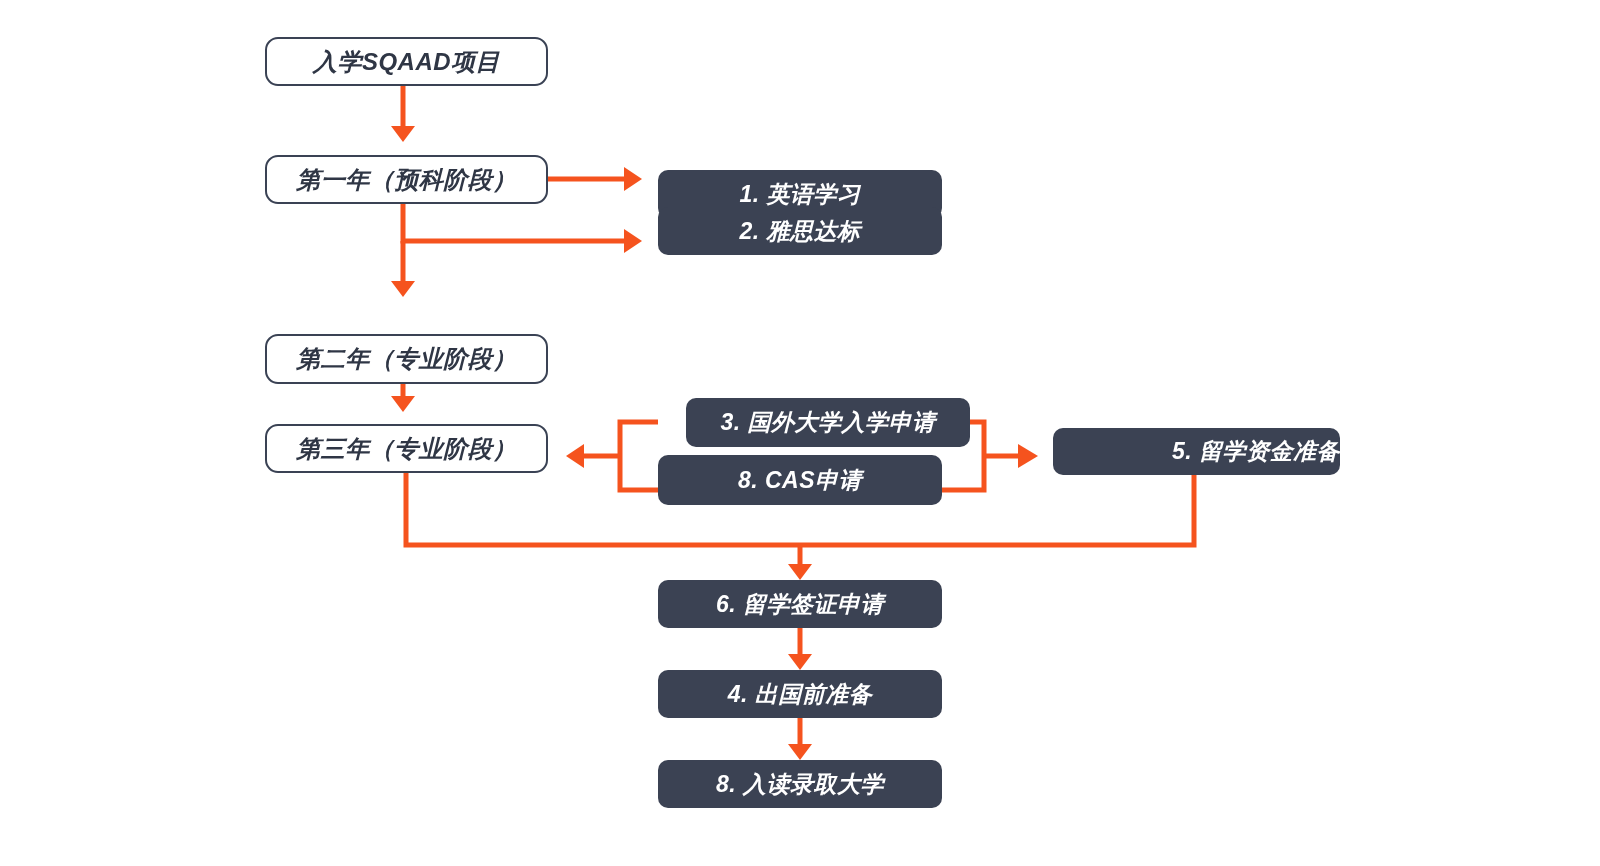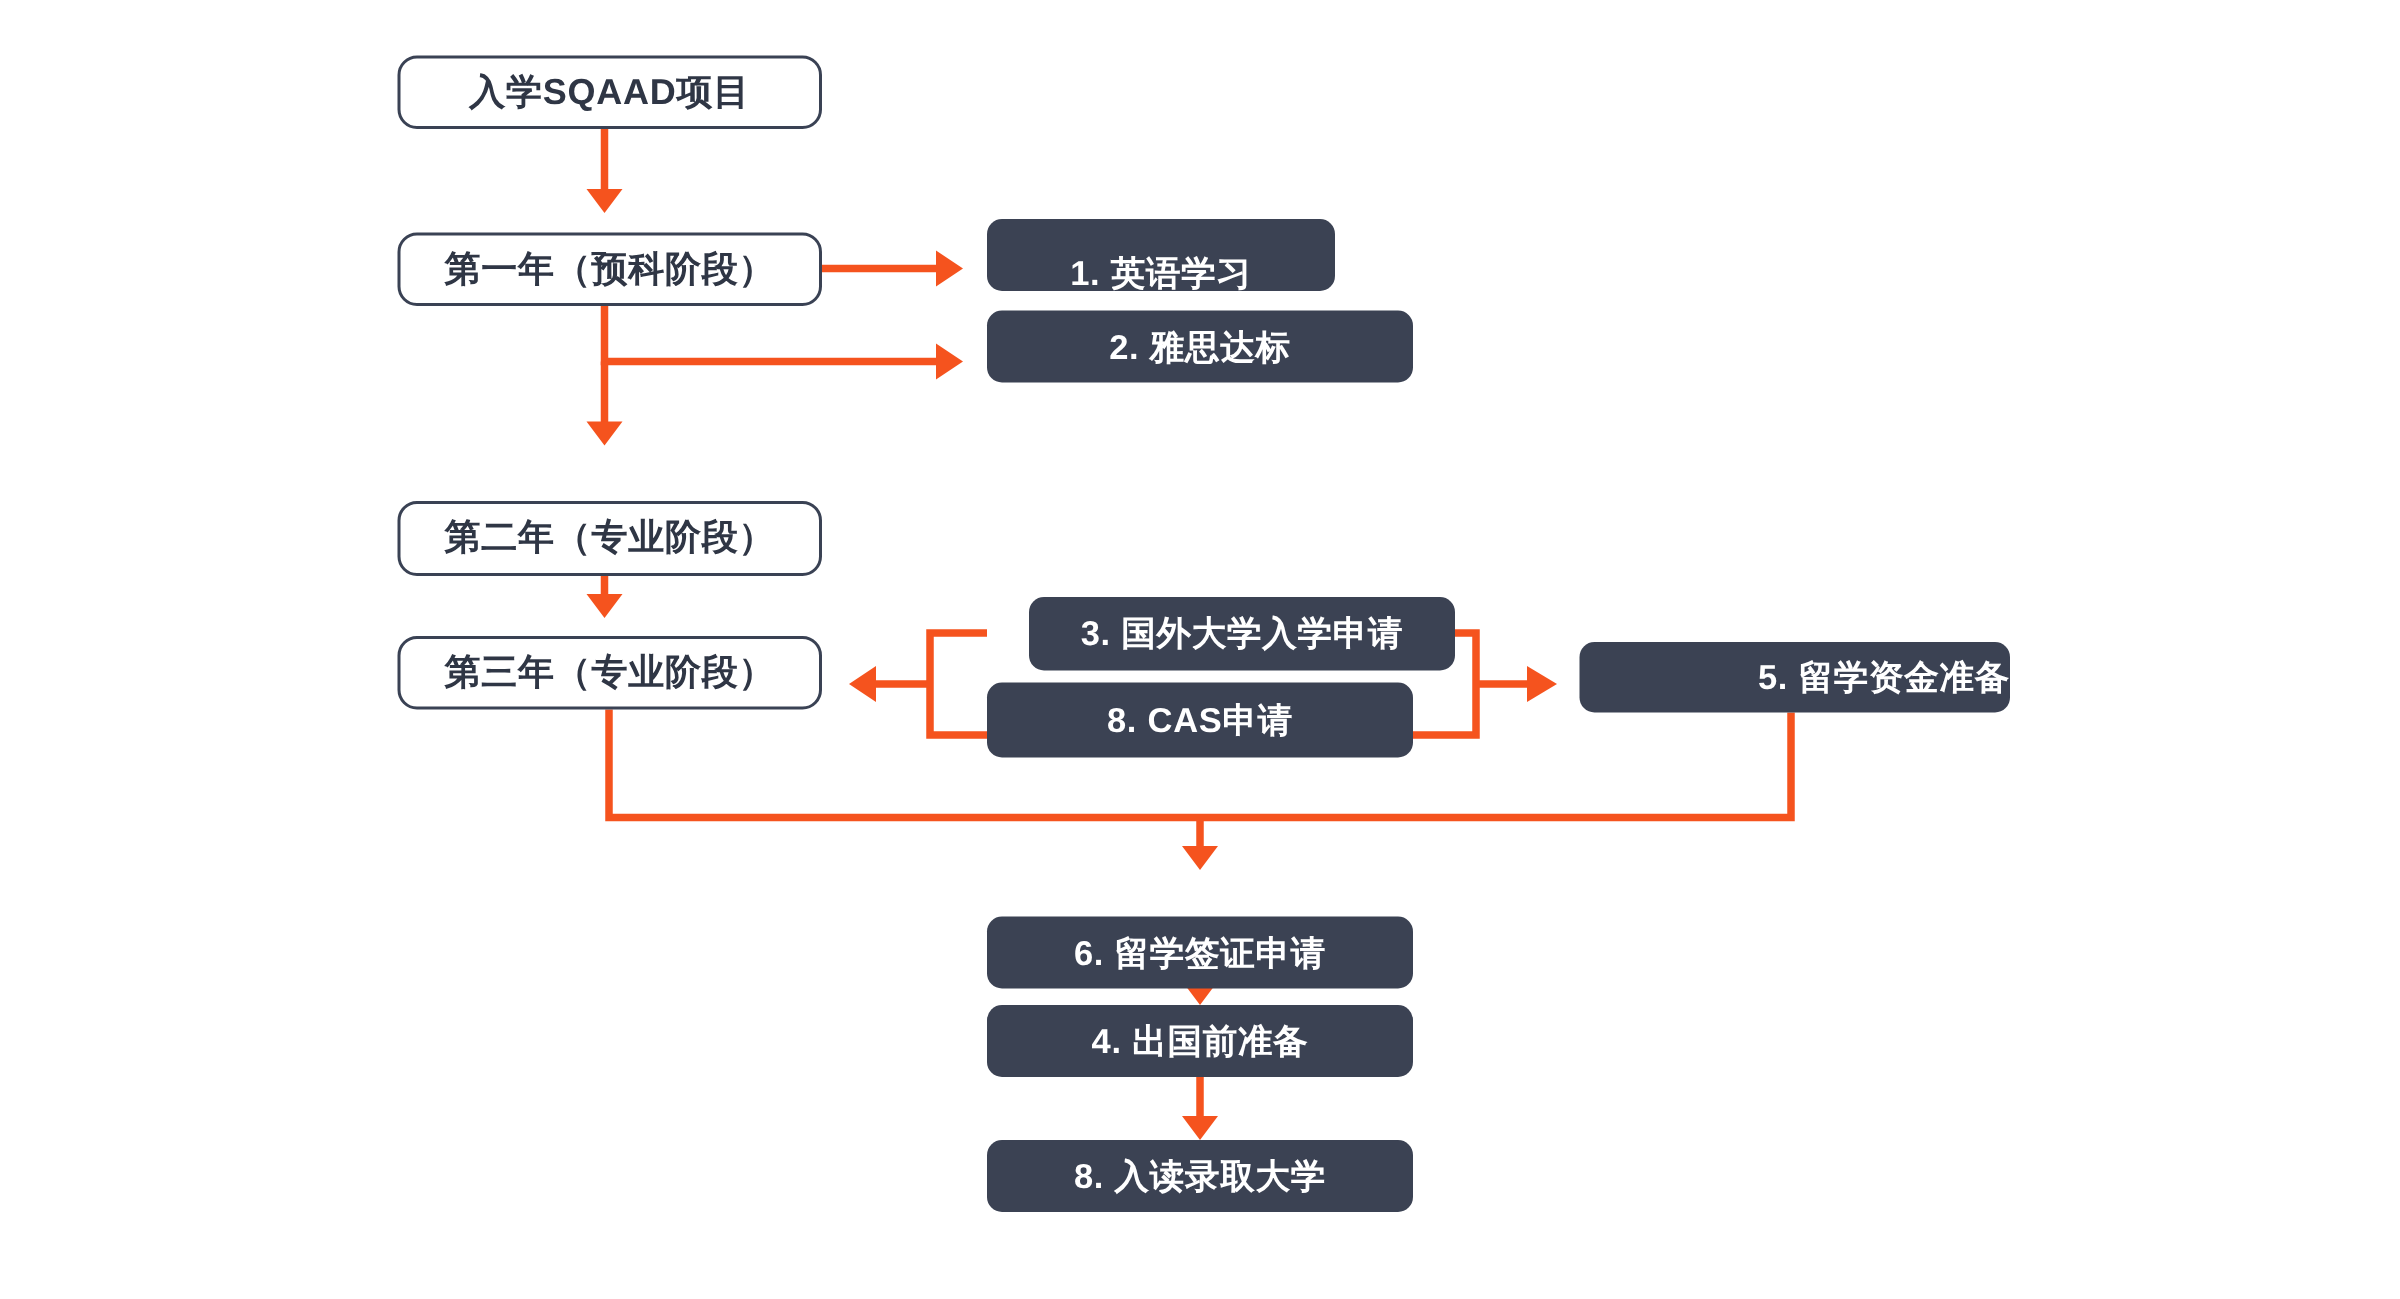--- a/index.html
+++ b/index.html
@@ -11,20 +11,21 @@
     width: 1600px;
     height: 866px;
     font-family: "Liberation Sans", "DejaVu Sans", sans-serif;
     overflow: hidden;
   }
   #flow-root {
     position: relative;
     width: 1600px;
     height: 866px;
     background: #ffffff;
+    font-style: italic;
   }
   #connector-layer {
     position: absolute;
     left: 0;
     top: 0;
     width: 1600px;
     height: 866px;
   }
   .node {
     position: absolute;
@@ -139,41 +140,41 @@
   </div>
 
   <div class="node node-outline" style="left:265px; top:310px; width:283px; height:50px;margin-top:24px;">
     <span class="node-label">第二年（专业阶段）</span>
   </div>
 
   <div class="node node-outline" style="left:265px; top:424px; width:283px; height:49px;">
     <span class="node-label">第三年（专业阶段）</span>
   </div>
 
-  <div class="node node-filled" style="left:658px; top:146px; width:232px; height:48px;align-items:flex-end;">
+  <div class="node node-filled" style="left:658px; top:170px; width:284px; height:48px;">
     <span class="node-label">1. 英语学习</span>
   </div>
 
   <div class="node node-filled" style="left:658px; top:207px; width:284px; height:48px;">
     <span class="node-label">2. 雅思达标</span>
   </div>
 
   <div class="node node-filled" style="left:658px; top:398px; width:284px; height:49px;margin-left:28px;">
     <span class="node-label">3. 国外大学入学申请</span>
   </div>
 
   <div class="node node-filled" style="left:658px; top:455px; width:284px; height:50px;">
     <span class="node-label">8. CAS申请</span>
   </div>
 
   <div class="node node-filled" style="left:1053px; top:428px; width:287px; height:47px;justify-content:flex-end;">
     <span class="node-label">5. 留学资金准备</span>
   </div>
 
-  <div class="node node-filled" style="left:658px; top:580px; width:284px; height:48px;margin-top:31px;">
+  <div class="node node-filled" style="left:658px; top:580px; width:284px; height:48px;">
     <span class="node-label">6. 留学签证申请</span>
   </div>
 
   <div class="node node-filled" style="left:658px; top:670px; width:284px; height:48px;">
     <span class="node-label">4. 出国前准备</span>
   </div>
 
   <div class="node node-filled" style="left:658px; top:760px; width:284px; height:48px;">
     <span class="node-label">8. 入读录取大学</span>
   </div>

